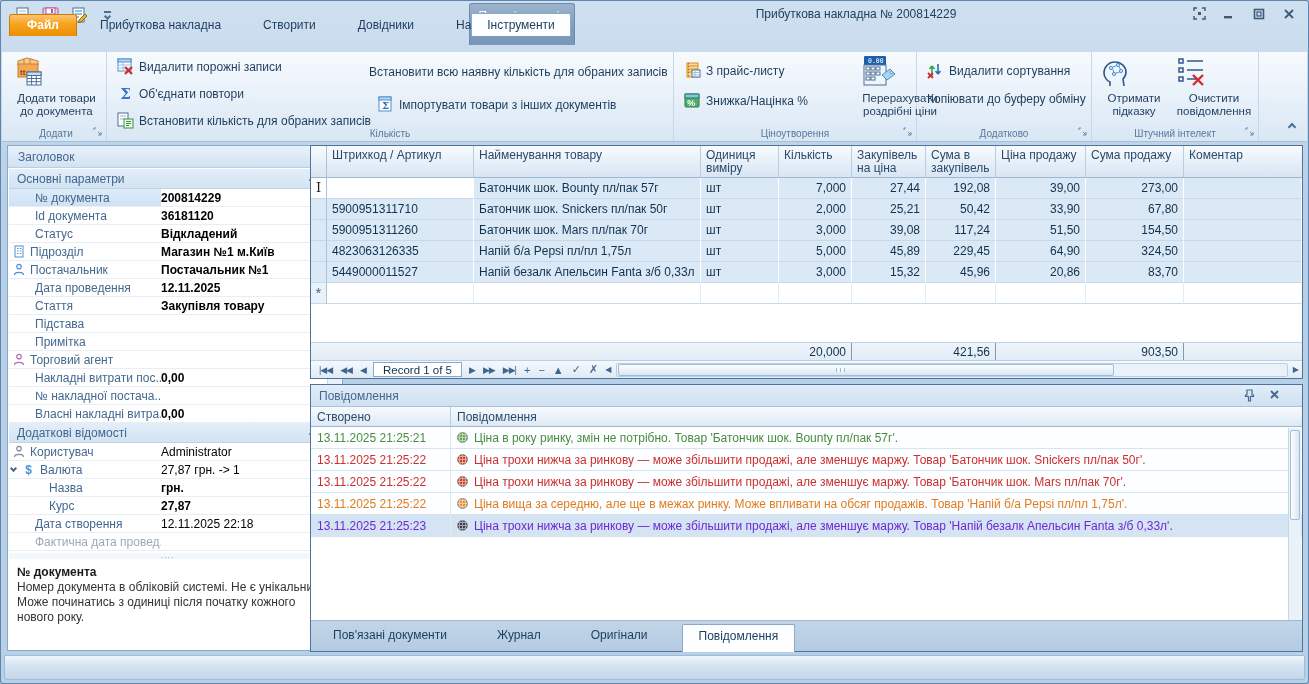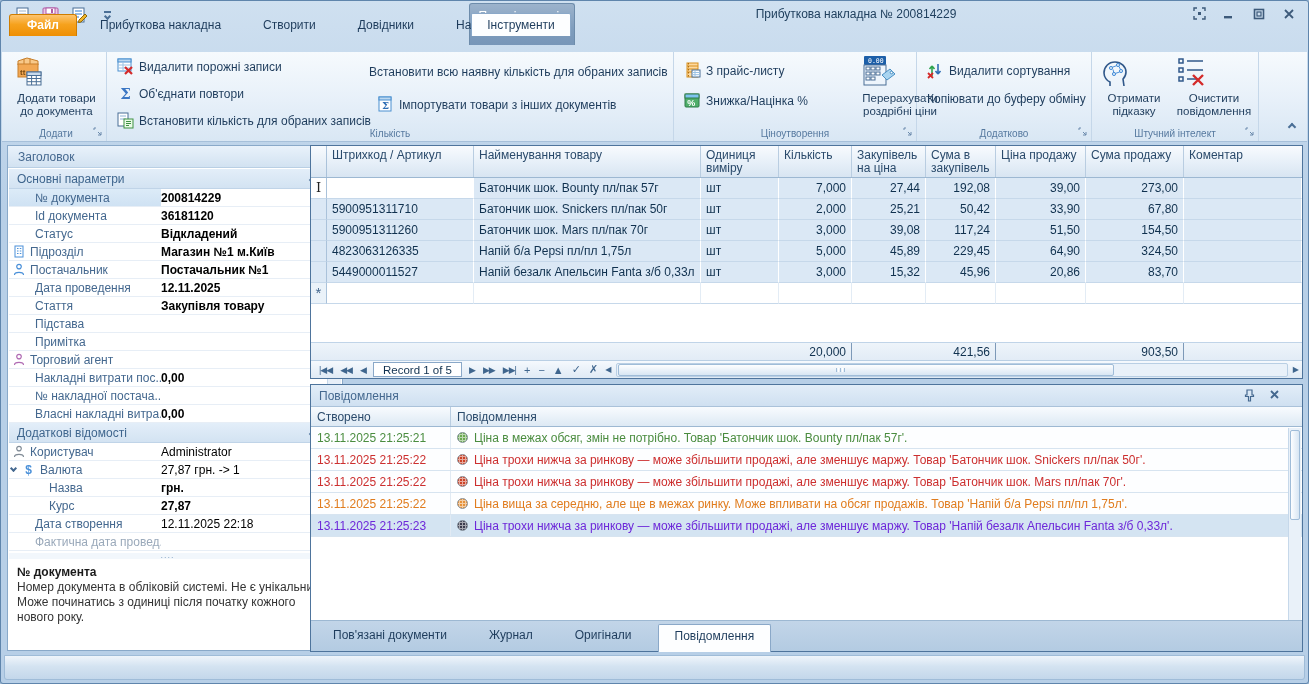--- a/index.html
+++ b/index.html
@@ -126,21 +126,21 @@
   .mrow .mt { flex:1; padding:3px 6px; display:flex; align-items:center; gap:6px; white-space:nowrap; overflow:hidden; }
   .dot { width:11px; height:11px; border-radius:50%; border:1px solid #8e9aa5; flex:0 0 11px;
          background-image:radial-gradient(rgba(255,255,255,.55) 1px, transparent 1.2px); background-size:3px 3px; }
   .sev-green { color:#4a8c3f; } .dot.sev-green { background-color:#6aa84f; }
   .sev-red { color:#cc2f2f; } .dot.sev-red { background-color:#cc4125; }
   .sev-orange { color:#e07c1e; } .dot.sev-orange { background-color:#e69138; }
   .sev-dark { color:#6d28d9; } .dot.sev-dark { background-color:#3a3a4c; }
   .vscroll { position:absolute; right:1px; top:43px; width:13px; height:195px; background:#e9f1f9; border-left:1px solid #c6d8ea; }
   .vthumb { position:absolute; left:1px; right:1px; top:2px; height:90px; background:linear-gradient(90deg,#fdfeff,#d8e6f3); border:1px solid #9fbcd8; border-radius:2px; }
   .msg-tabs { position:absolute; left:0; right:0; bottom:0; height:31px; background:linear-gradient(#c2d5e8,#b3cbe2);
-              border-top:1px solid #9db8d2; display:flex; align-items:flex-start; padding:3px 0 0 6px; gap:10px; }
+              border-top:1px solid #9db8d2; display:flex; align-items:flex-start; padding:3px 0 0 6px; gap:18px; }
   .btab { padding:4px 16px; color:#1e3c5c; }
   .btab.active { background:#fdfeff; border:1px solid #8aa8c8; border-bottom:none; border-radius:2px 2px 0 0; height:28px; }
 
   
   .statusbar { position:absolute; left:3px; right:3px; bottom:3px; height:25px; border-radius:0 0 3px 3px;
                background:linear-gradient(#eff5fb,#d4e3f1 45%,#c3d7ea); border:1px solid #9fbcd8; }
 
   svg { display:block; }
 </style>
 </head>
@@ -702,21 +702,21 @@
 
     <div class="msg-head">
       <div class="mh m-created">Створено</div>
       <div class="mh m-text" style="border-right:none;">Повідомлення</div>
     </div>
 
     <div class="mrow">
       <div class="mc sev-green">13.11.2025 21:25:21</div>
       <div class="mt">
           <span class="dot sev-green"></span>
-          <span class="sev-green">Ціна в межах обсяг, змін не потрібно. Товар 'Батончик шок. Bounty пл/пак 57г'.</span>
+          <span class="sev-green">Ціна в року ринку, змін не потрібно. Товар 'Батончик шок. Bounty пл/пак 57г'.</span>
         </div>
     </div>
     <div class="mrow">
       <div class="mc sev-red">13.11.2025 21:25:22</div>
       <div class="mt">
           <span class="dot sev-red"></span>
           <span class="sev-red">Ціна трохи нижча за ринкову — може збільшити продажі, але зменшує маржу. Товар 'Батончик шок. Snickers пл/пак 50г'.</span>
         </div>
     </div>
     <div class="mrow">

